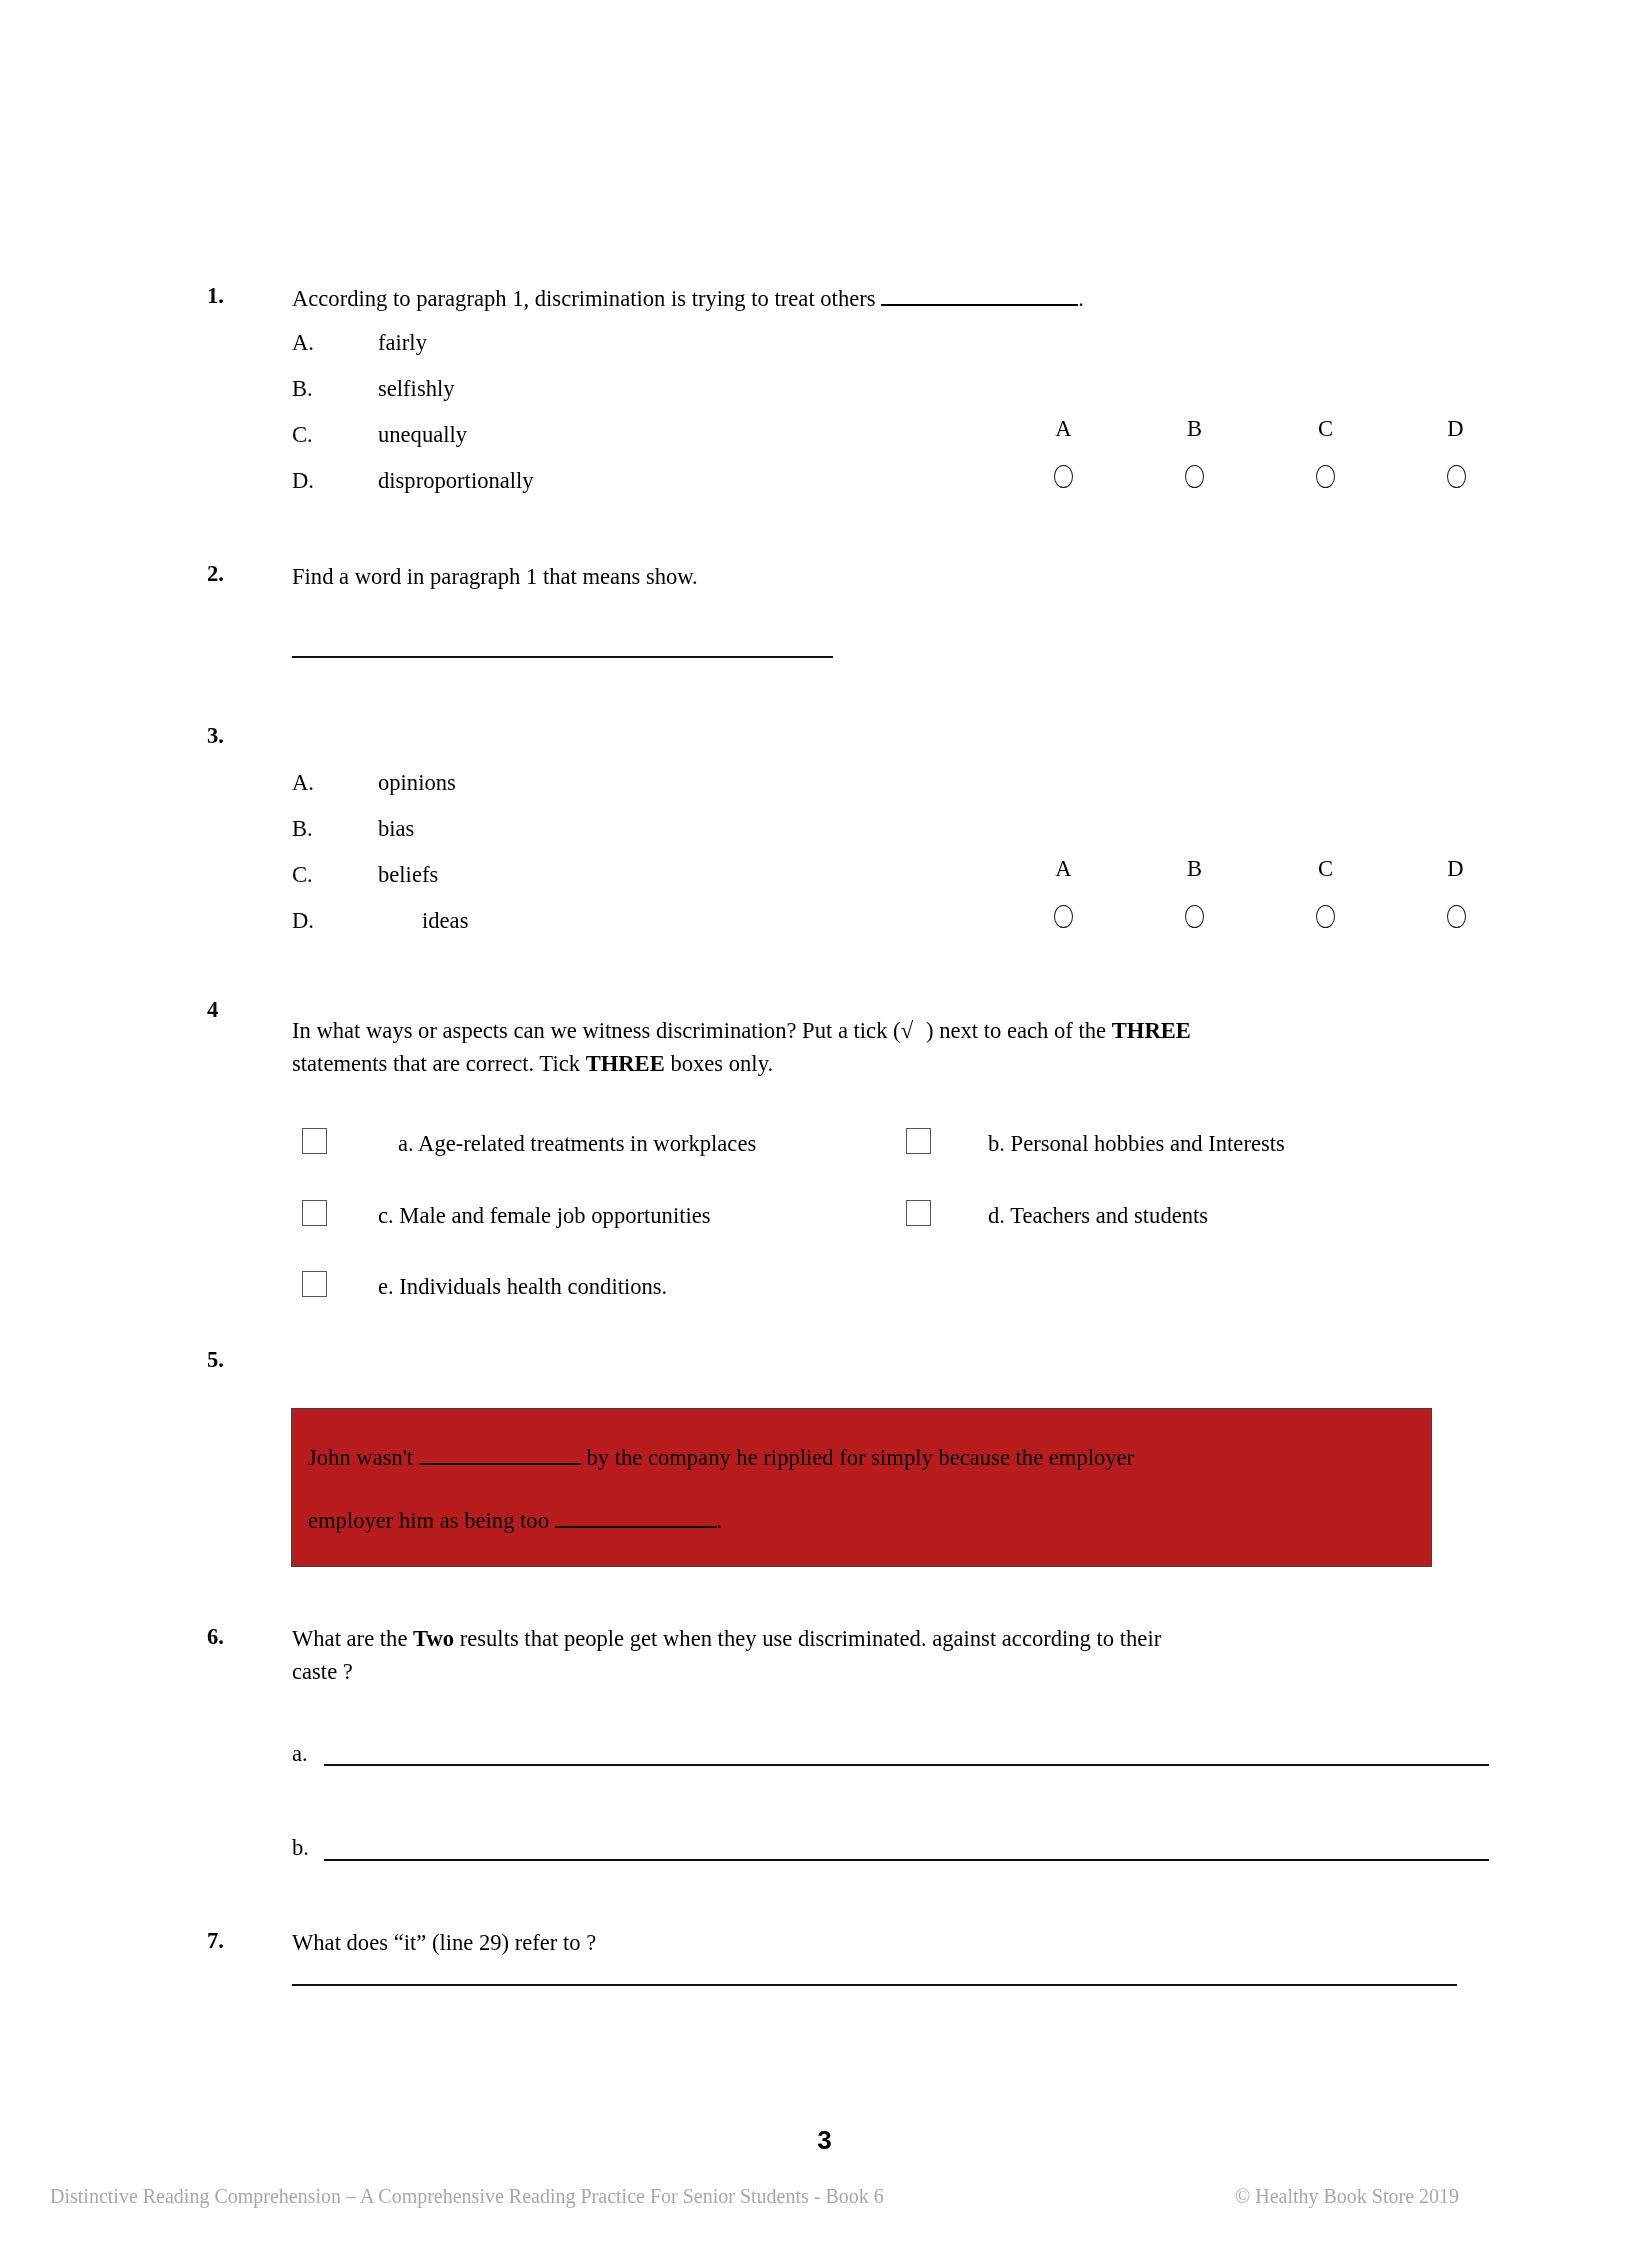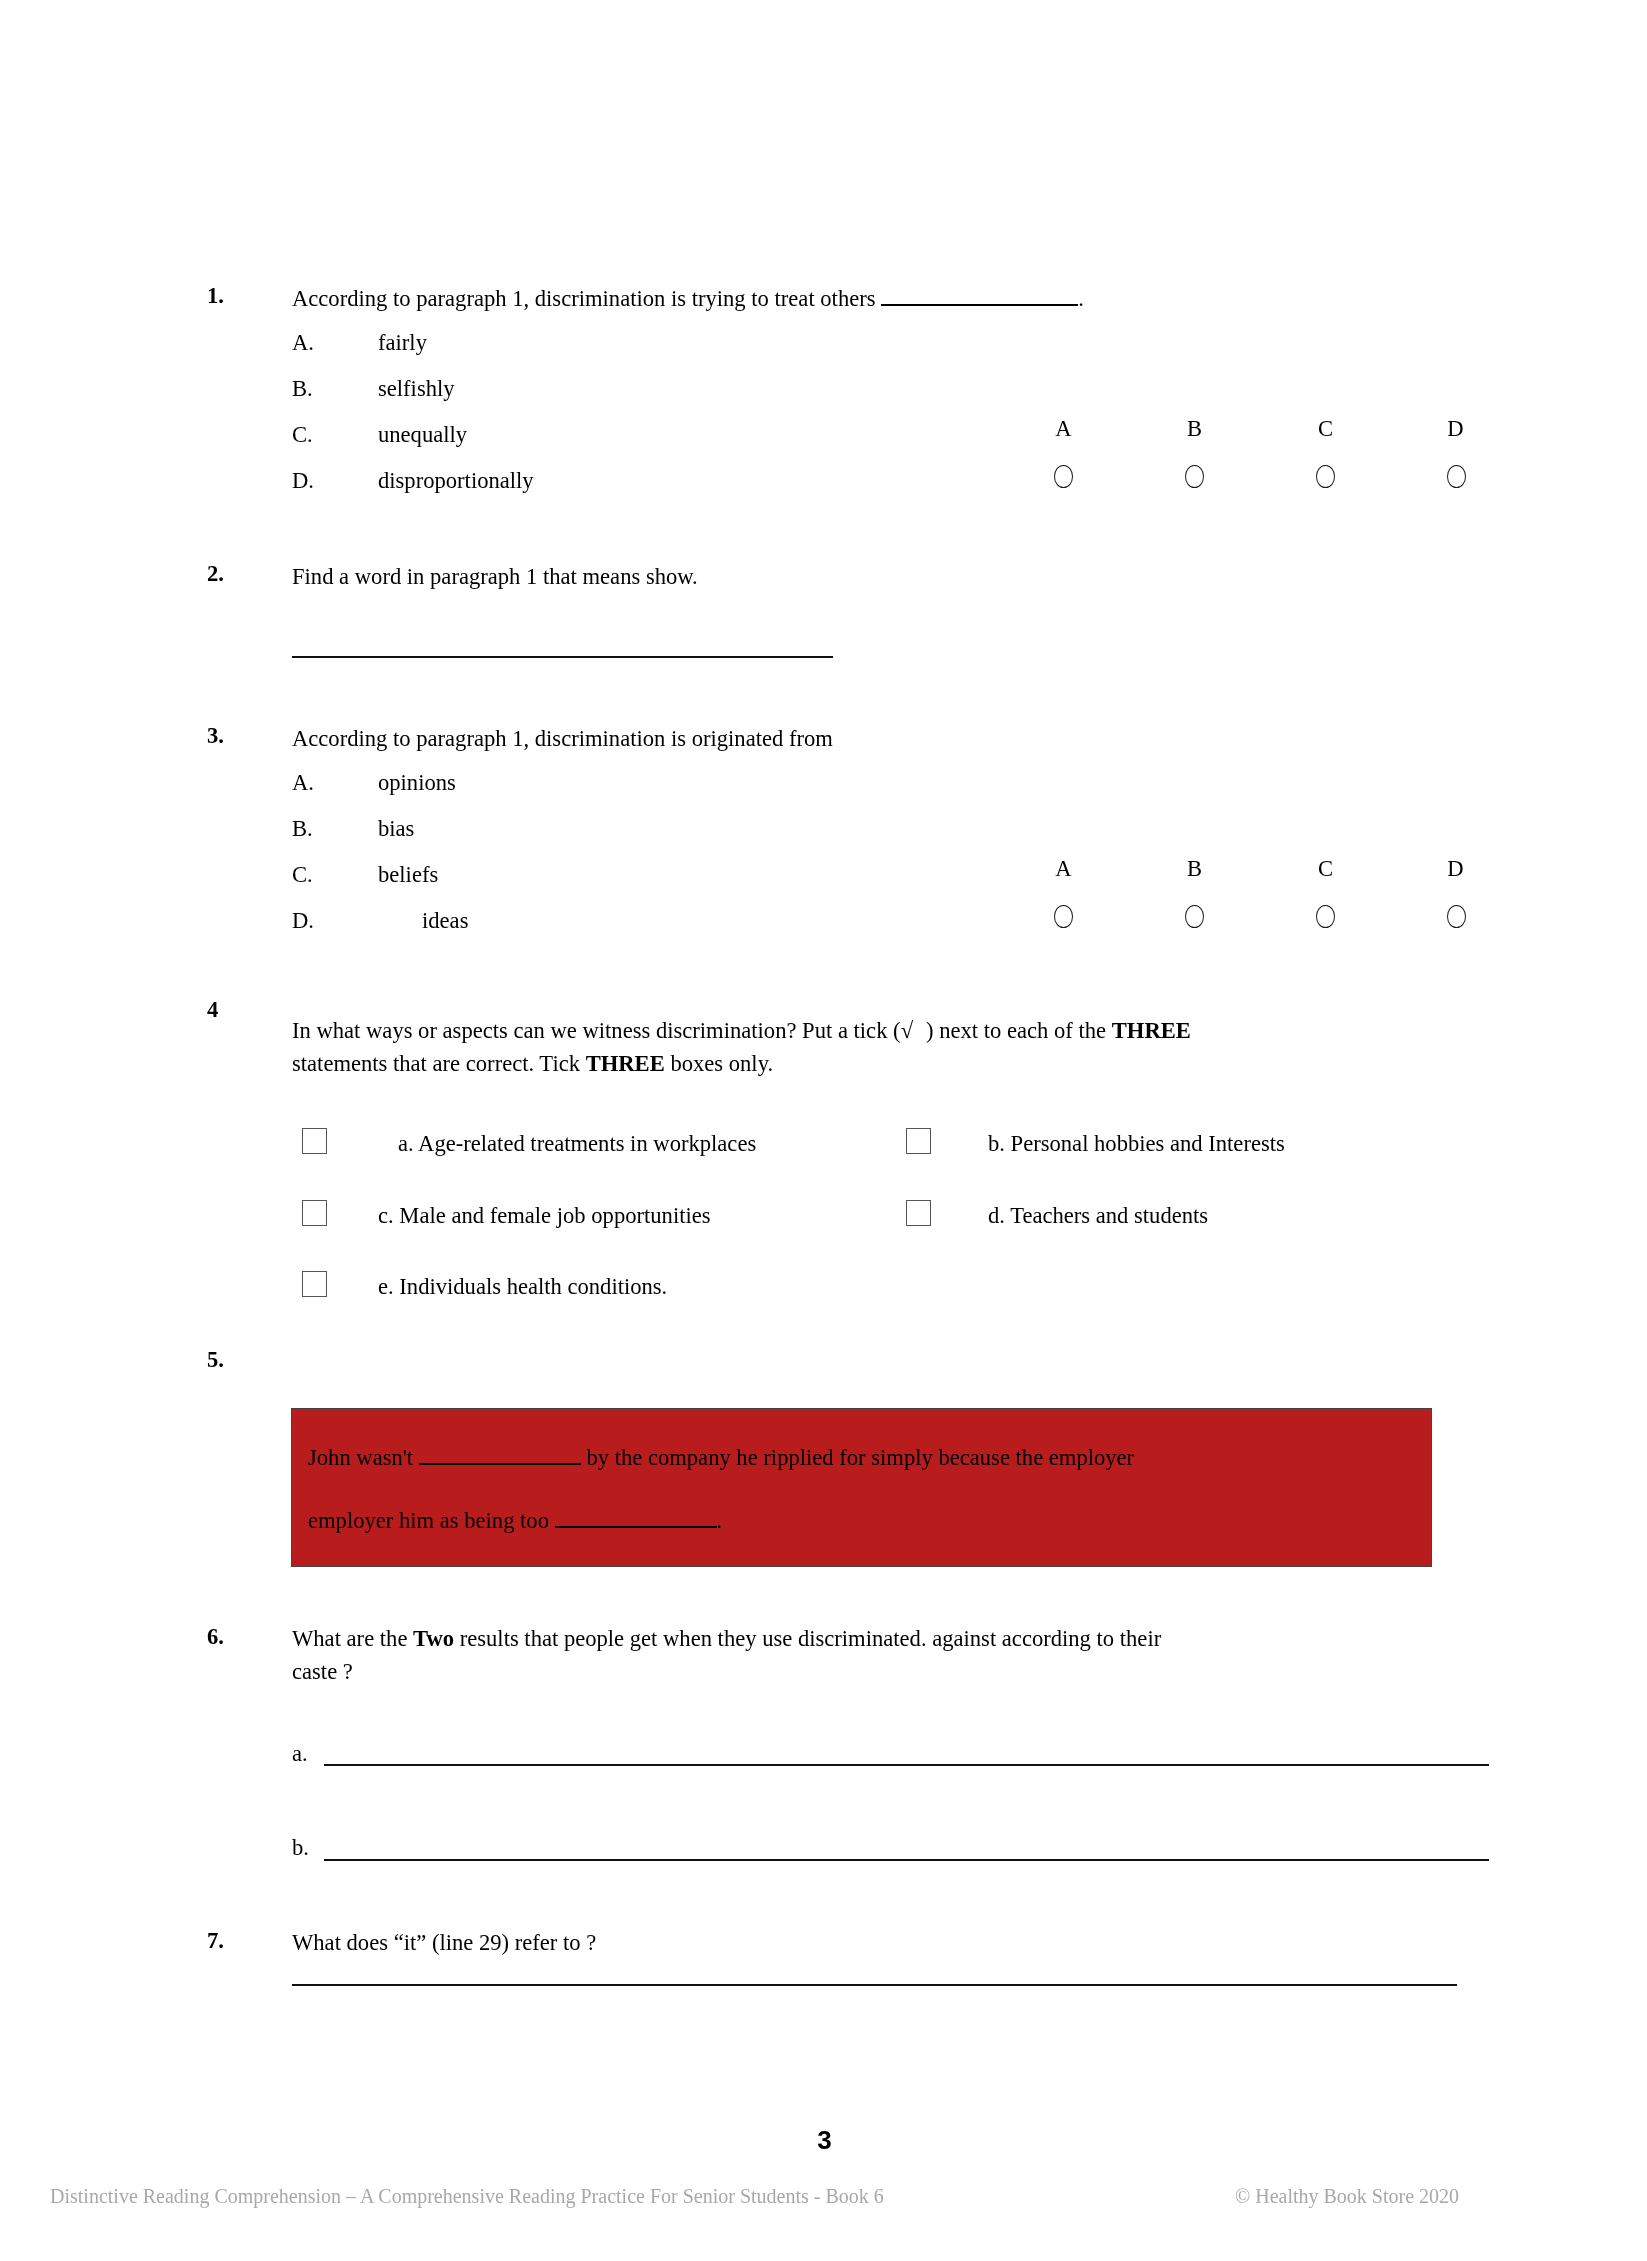--- a/index.html
+++ b/index.html
@@ -154,21 +154,20 @@
   <div class="bubble" style="left:1054px; top:465px;"></div>
   <div class="bubble" style="left:1185px; top:465px;"></div>
   <div class="bubble" style="left:1316px; top:465px;"></div>
   <div class="bubble" style="left:1447px; top:465px;"></div>
 
   <div class="q-num" style="left:207px; top:563px;">2.</div>
   <div class="q-text" style="left:292px; top:561px; width:1140px;">Find a word in paragraph 1 that means show.</div>
   <div class="ans-line" style="left:292px; top:656px; width:541px;"></div>
 
   <div class="q-num" style="left:207px; top:725px;">3.</div>
-  <div class="q-text" style="left:292px; top:723px; width:1140px;">According to paragraph 1, discrimination is originated from</div>
 
   <div class="opt-letter" style="left:292px; top:772px;">A.</div>
   <div class="opt-text" style="left:378px; top:772px;">opinions</div>
 
   <div class="opt-letter" style="left:292px; top:818px;">B.</div>
   <div class="opt-text" style="left:378px; top:818px;">bias</div>
 
   <div class="opt-letter" style="left:292px; top:864px;">C.</div>
   <div class="opt-text" style="left:378px; top:864px;">beliefs</div>
 
@@ -228,16 +227,16 @@
 
   <div class="opt-letter" style="left:292px; top:1837px;">b.</div>
   <div class="ans-line" style="left:324px; top:1859px; width:1165px;"></div>
 
   <div class="q-num" style="left:207px; top:1930px;">7.</div>
   <div class="q-text" style="left:292px; top:1927px; width:1169px;">What does “it” (line 29) refer to ?</div>
   <div class="ans-line" style="left:292px; top:1984px; width:1165px;"></div>
 
   <div class="page-number" style="left:788px; top:2125px; width:73px;">3</div>
   <div class="footer-text" style="left:50px; top:2185px;">Distinctive Reading Comprehension – A Comprehensive Reading Practice For Senior Students - Book 6</div>
-  <div class="footer-right" style="left:1235px; top:2185px;">© Healthy Book Store  2020</div>
+  <div class="footer-right" style="left:1235px; top:2185px;">© Healthy Book Store  2019</div>
 
 </div>
 
 
 </body></html>

